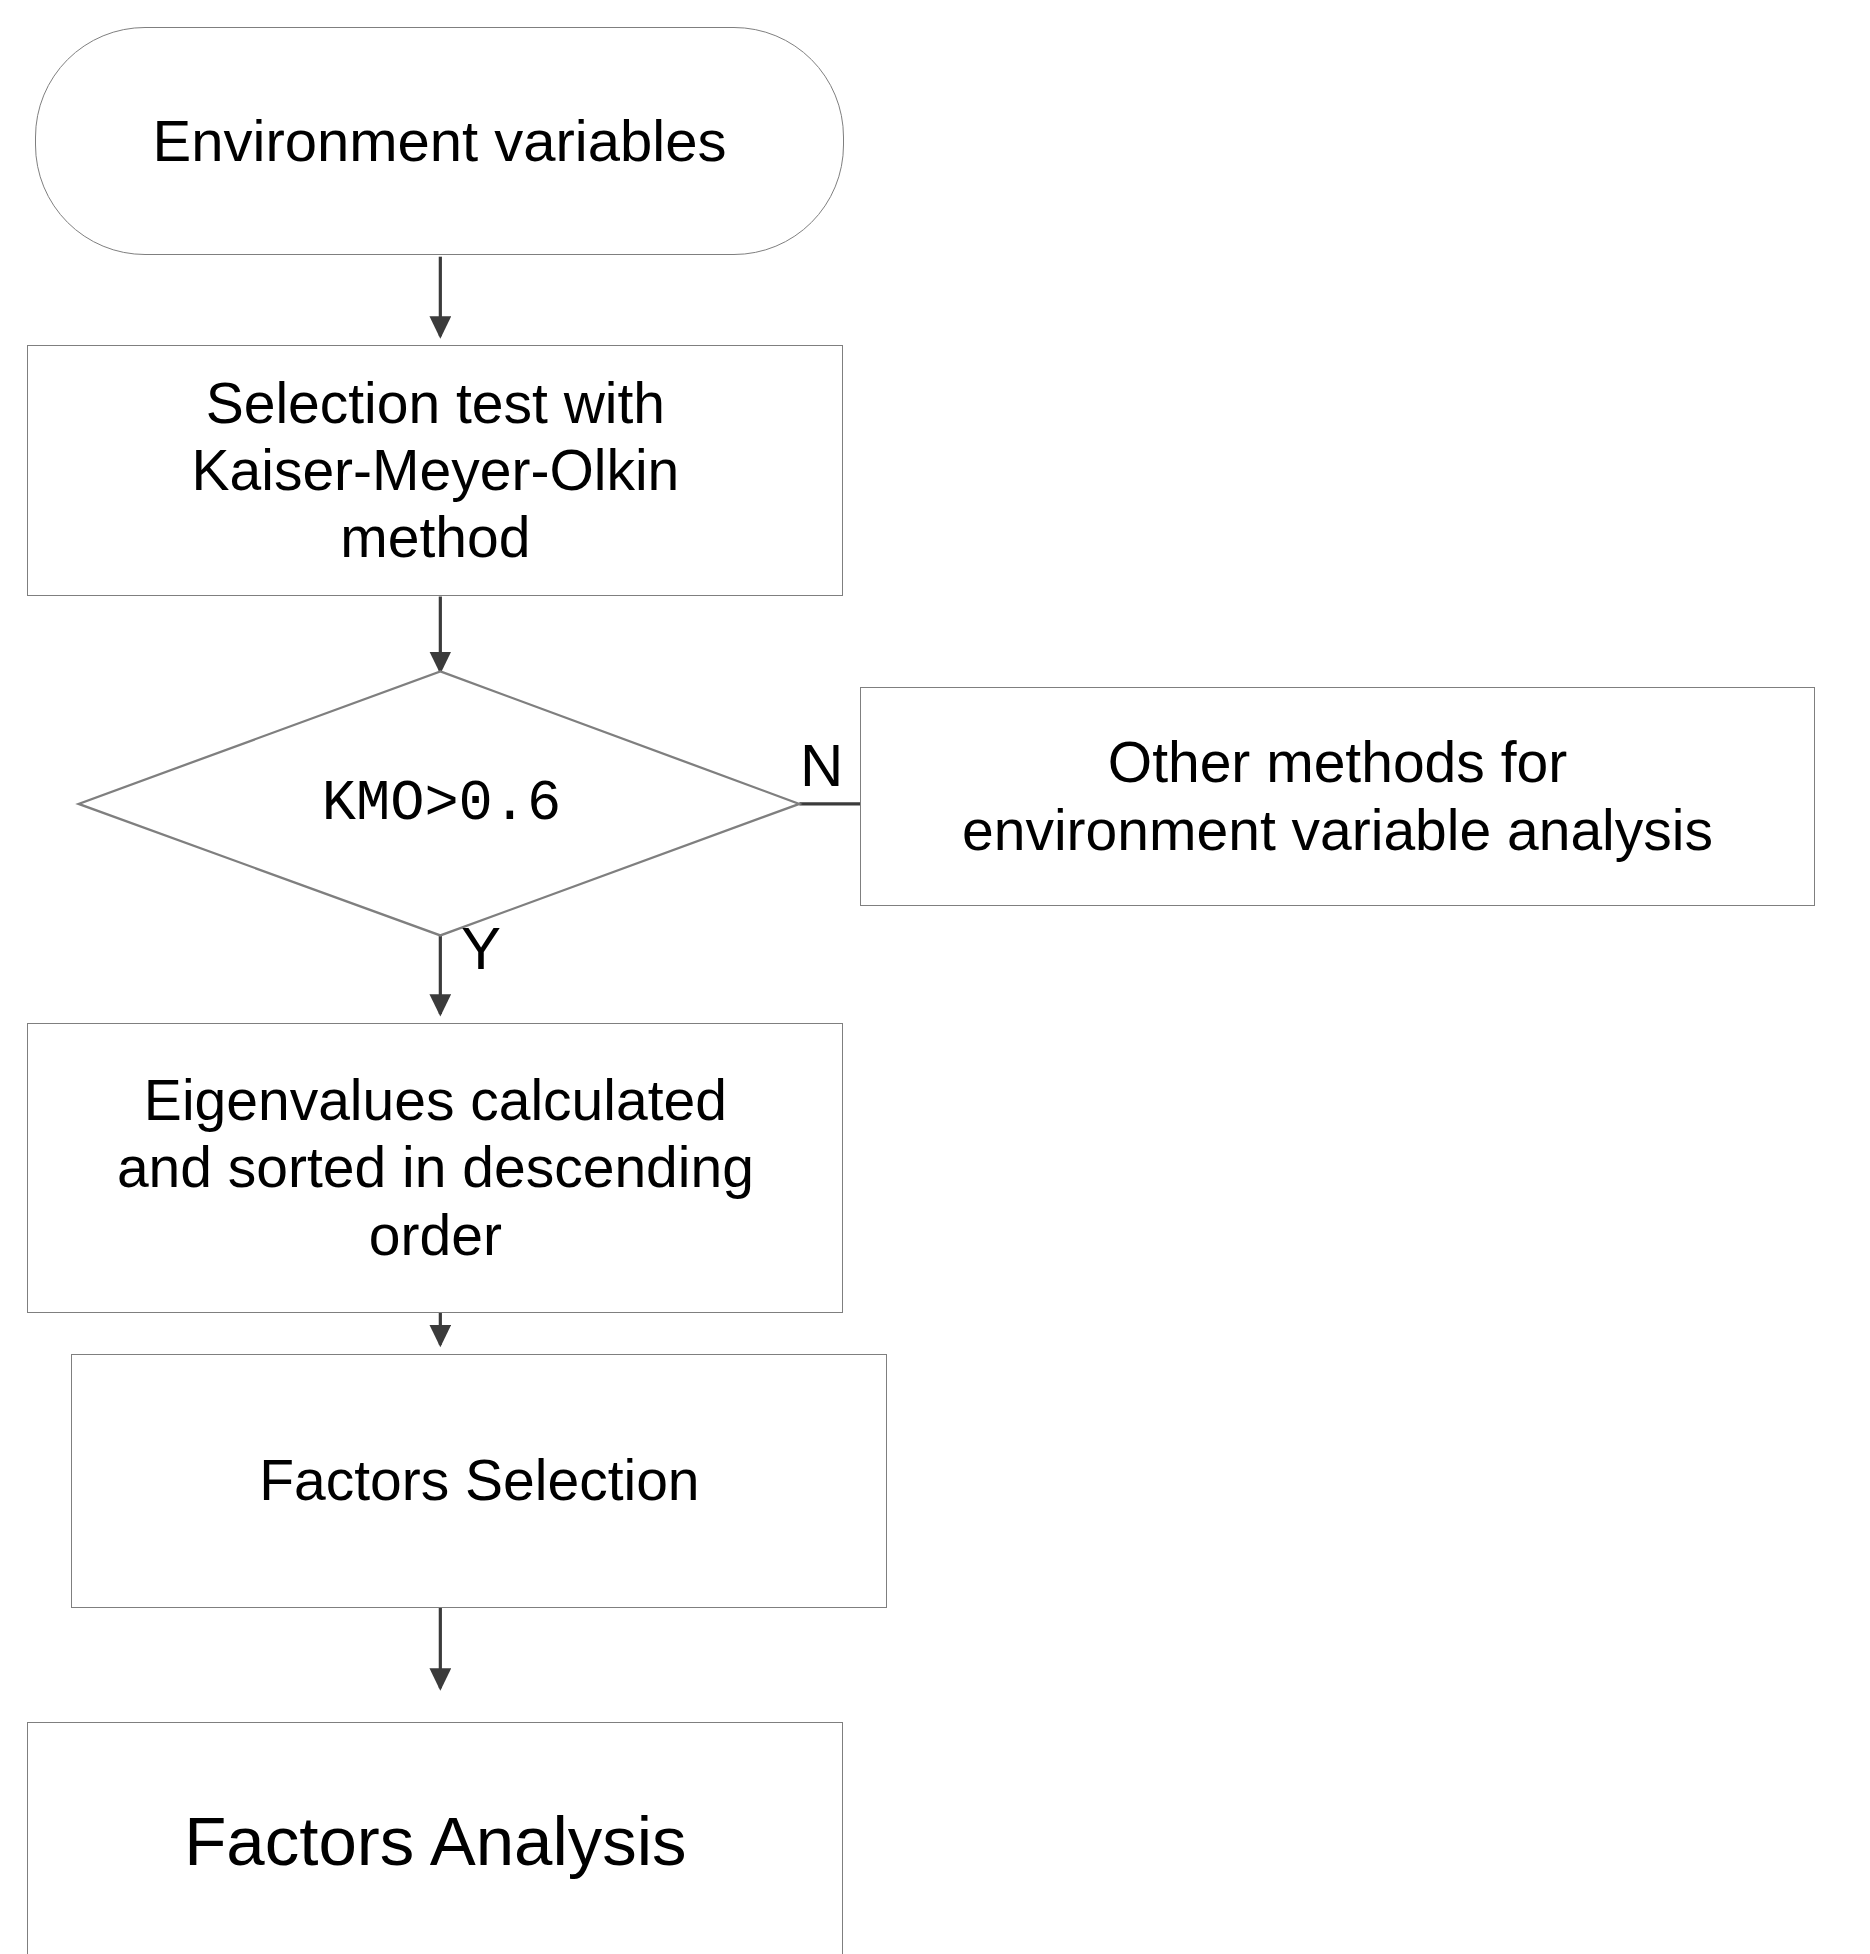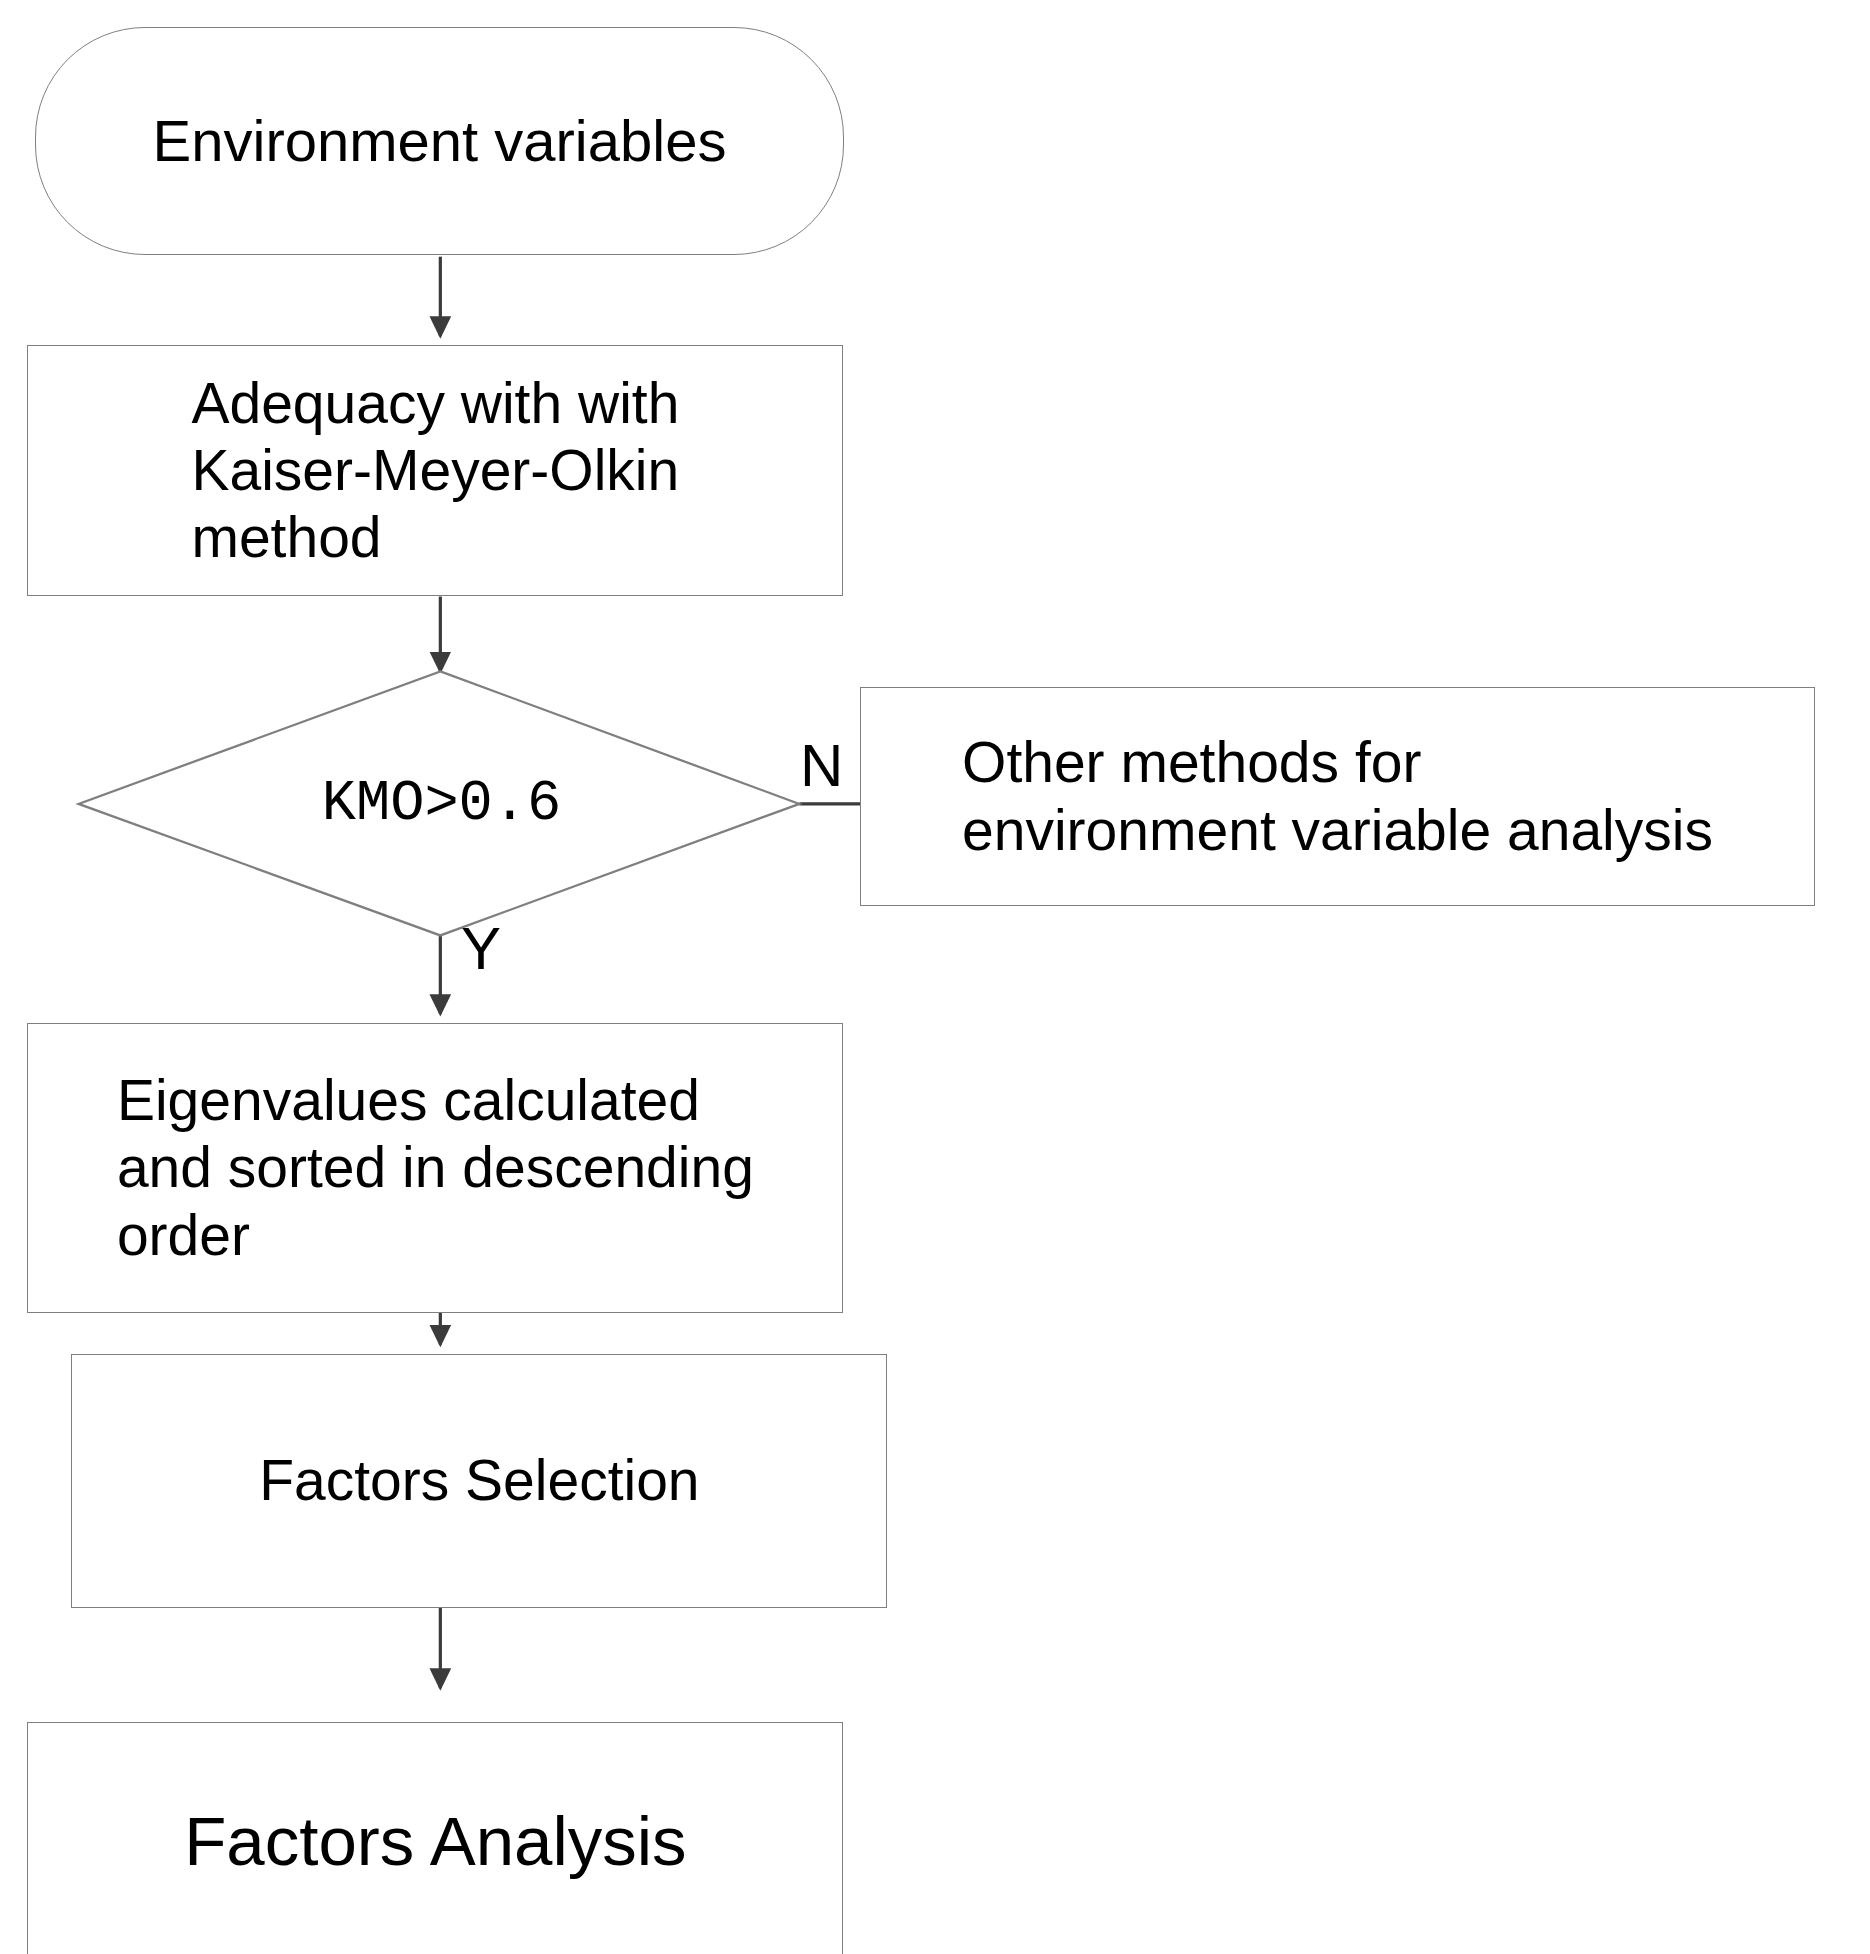--- a/index.html
+++ b/index.html
@@ -20,21 +20,21 @@
     left: 0; top: 0;
     width: 1870px;
     height: 1954px;
   }
   .node {
     position: absolute;
     box-sizing: border-box;
     display: flex;
     align-items: center;
     justify-content: center;
-    text-align: left;
+    text-align: center;
     border: 1.8px solid #7f7f7f;
     background: #ffffff;
     line-height: 1.18;
     white-space: pre-line;
     font-weight: 400;
   }
   .terminator {
     border-radius: 110px;
   }
   .decision-label {
@@ -81,21 +81,21 @@
 
     <line x1="482" y1="1385" x2="482" y2="1472" stroke="#3b3b3b" stroke-width="3.5" marker-end="url(#arrow)"></line>
 
     <line x1="482" y1="1760" x2="482" y2="1848" stroke="#3b3b3b" stroke-width="3.5" marker-end="url(#arrow)"></line>
 
     <polygon points="482,735 875,880 482,1024 86,880" fill="#ffffff" stroke="#7f7f7f" stroke-width="2.5"></polygon>
   </svg>
 
   <div class="node terminator" style="left:35px; top:27.4px; width:809px; height:228px; font-size:58px;">Environment variables</div>
 
-  <div class="node" style="left:27.4px; top:345px; width:816px; height:251px; font-size:57px;">Adequacy with with
+  <div class="node" style="left:27.4px; top:345px; width:816px; height:251px; font-size:57px;">Selection test with
 Kaiser-Meyer-Olkin
 method</div>
 
   <div class="decision-label" style="left:238px; top:763px; width:407px; height:82px; font-size:57px;font-family:Liberation Mono, monospace;">KMO&gt;0.6</div>
 
   <div class="edge-label" style="left:800px; top:731px; font-size:60px;">N</div>
 
   <div class="edge-label" style="left:461px; top:914px; font-size:60px;">Y</div>
 
   <div class="node" style="left:860px; top:687px; width:955px; height:219px; font-size:57px; padding:0 14.6px;">Other methods for

